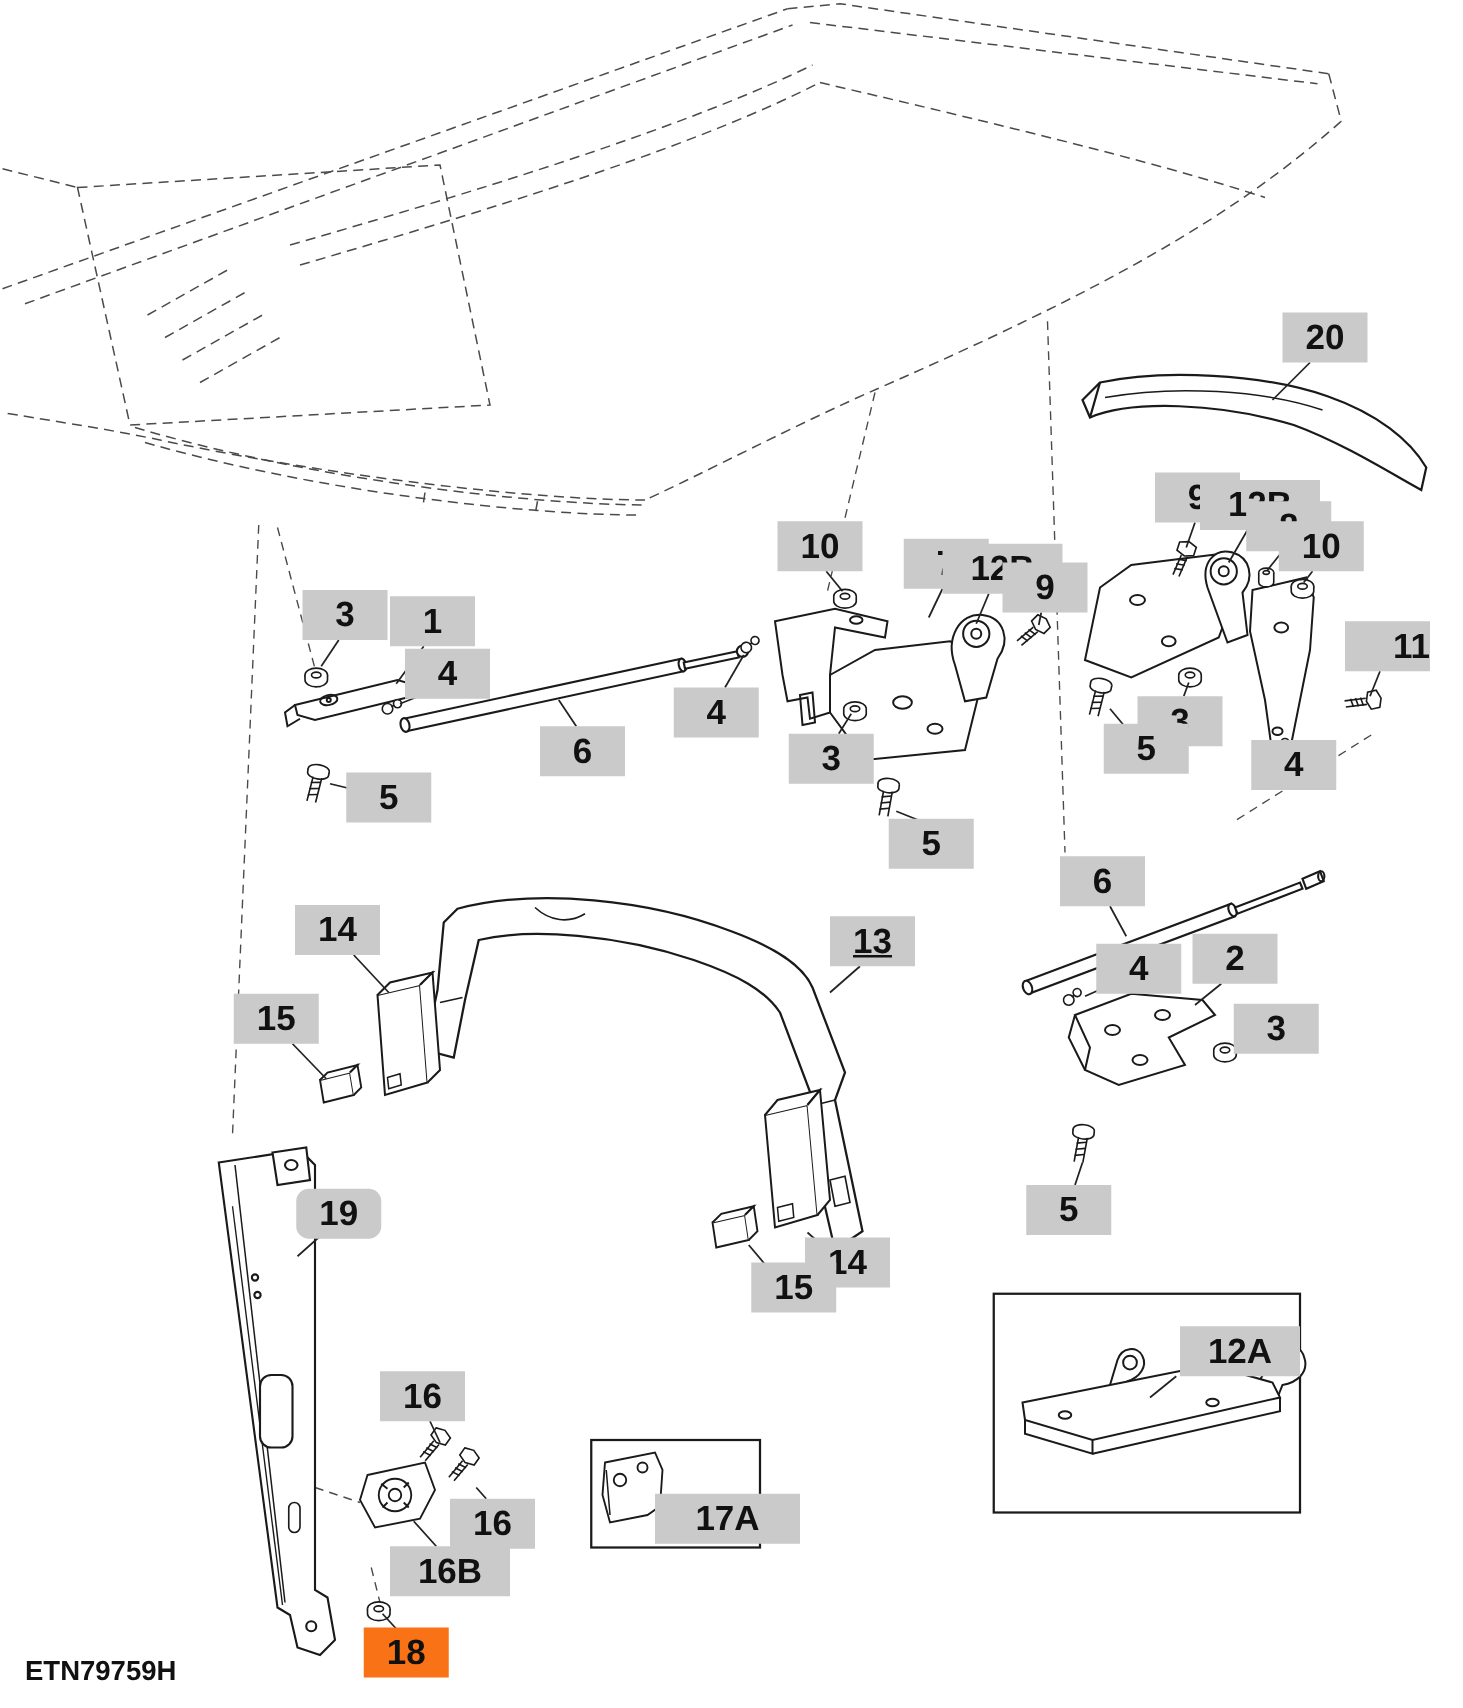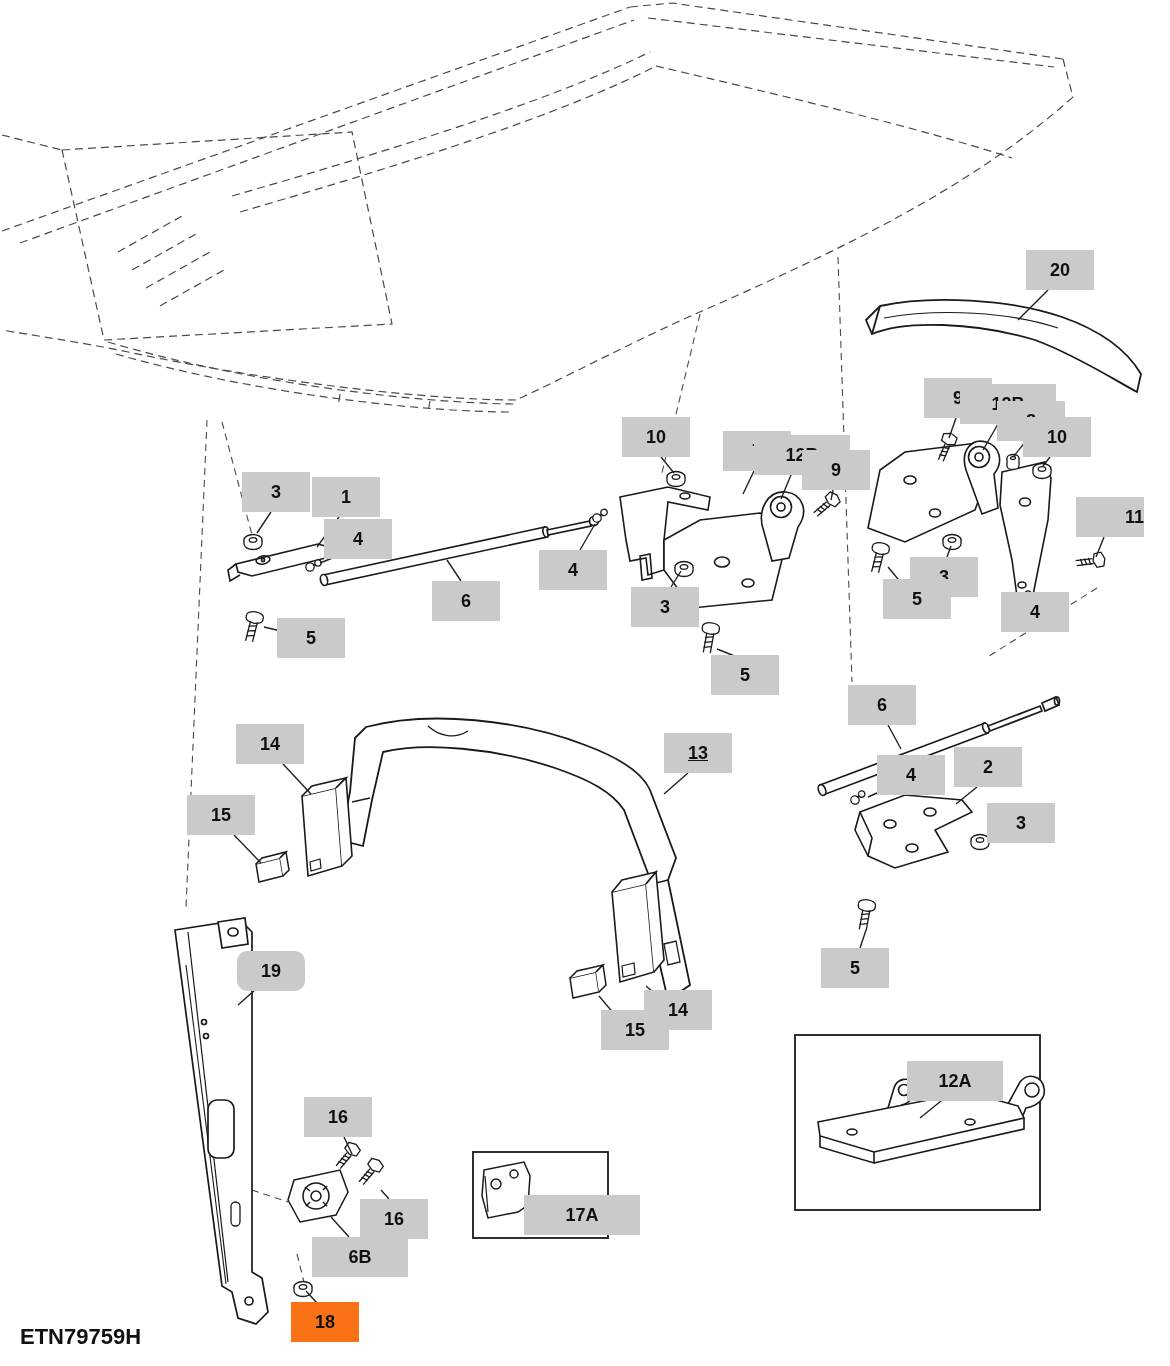--- a/index.html
+++ b/index.html
@@ -4,21 +4,21 @@
 <style>
   html,body{margin:0;padding:0;background:#ffffff;}
   .canvas{
     position:relative;width:1170px;height:1366px;background:#ffffff;
     font-family:"Liberation Sans",sans-serif;overflow:hidden;
   }
   .art,.leaders,.labels{position:absolute;left:0;top:0;width:1170px;height:1366px;}
   .leaders{pointer-events:none;}
   .part-label{
     position:absolute;height:40px;line-height:40px;text-align:center;
-    font-weight:bold;font-size:18px;color:#111;
+    font-weight:bold;font-size:28px;color:#111;
   }
   .figure-code{
     position:absolute;left:20px;top:1324px;font-weight:bold;font-size:22px;color:#111;
   }
 </style>
 </head>
 <body>
 
 <div class="canvas">
 
@@ -316,22 +316,22 @@
       <div class="part-label" style="left: 236px; top: 724px; width: 68px; background: rgb(202, 202, 202); color: rgb(17, 17, 17);">14</div>
       <div class="part-label" style="left: 664px; top: 733px; width: 68px; background: rgb(202, 202, 202); color: rgb(17, 17, 17); text-decoration: underline;">13</div>
       <div class="part-label" style="left: 877px; top: 755px; width: 68px; background: rgb(202, 202, 202); color: rgb(17, 17, 17);">4</div>
       <div class="part-label" style="left: 954px; top: 747px; width: 68px; background: rgb(202, 202, 202); color: rgb(17, 17, 17);">2</div>
       <div class="part-label" style="left: 187px; top: 795px; width: 68px; background: rgb(202, 202, 202); color: rgb(17, 17, 17);">15</div>
       <div class="part-label" style="left: 987px; top: 803px; width: 68px; background: rgb(202, 202, 202); color: rgb(17, 17, 17);">3</div>
       <div class="part-label" style="left: 821px; top: 948px; width: 68px; background: rgb(202, 202, 202); color: rgb(17, 17, 17);">5</div>
       <div class="part-label" style="left: 237px; top: 951px; width: 68px; background: rgb(202, 202, 202); color: rgb(17, 17, 17); border-radius: 10px;">19</div>
       <div class="part-label" style="left: 644px; top: 990px; width: 68px; background: rgb(202, 202, 202); color: rgb(17, 17, 17);">14</div>
       <div class="part-label" style="left: 601px; top: 1010px; width: 68px; background: rgb(202, 202, 202); color: rgb(17, 17, 17);">15</div>
-      <div class="part-label" style="left: 907px; top: 1061px; width: 96px; background: rgb(202, 202, 202); color: rgb(17, 17, 17);">12A</div>
+      <div class="part-label" style="left: 944px; top: 1061px; width: 96px; background: rgb(202, 202, 202); color: rgb(17, 17, 17);">12A</div>
       <div class="part-label" style="left: 304px; top: 1097px; width: 68px; background: rgb(202, 202, 202); color: rgb(17, 17, 17);">16</div>
       <div class="part-label" style="left: 360px; top: 1199px; width: 68px; background: rgb(202, 202, 202); color: rgb(17, 17, 17);">16</div>
       <div class="part-label" style="left: 524px; top: 1195px; width: 116px; background: rgb(202, 202, 202); color: rgb(17, 17, 17);">17A</div>
-      <div class="part-label" style="left: 312px; top: 1237px; width: 96px; background: rgb(202, 202, 202); color: rgb(17, 17, 17);">6B</div>
+      <div class="part-label" style="left: 312px; top: 1237px; width: 96px; background: rgb(202, 202, 202); color: rgb(17, 17, 17);">16B</div>
       <div class="part-label" style="left: 291px; top: 1302px; width: 68px; background: #f97316; color: rgb(17, 17, 17);">18</div>
     </div>
 
   <div class="figure-code">ETN79759H</div>
 </div>
 
 </body></html>

